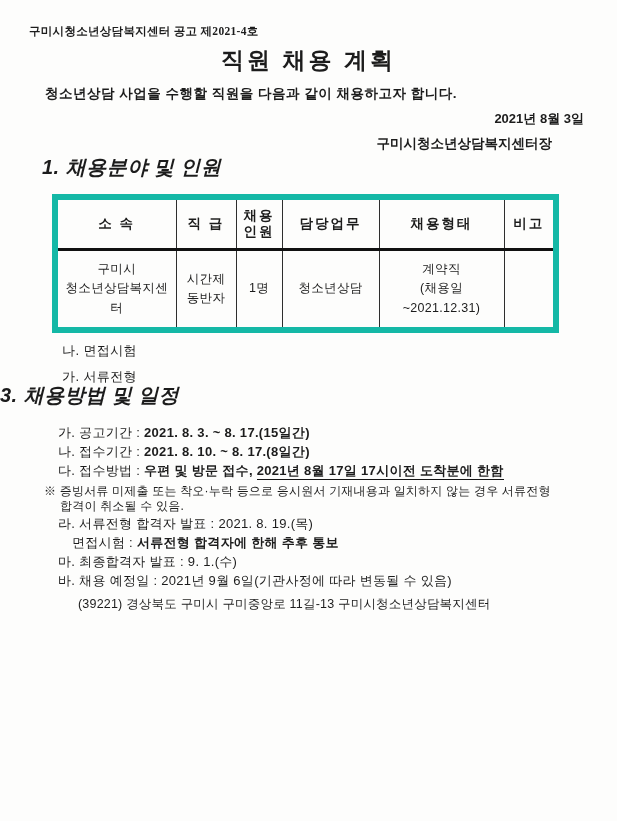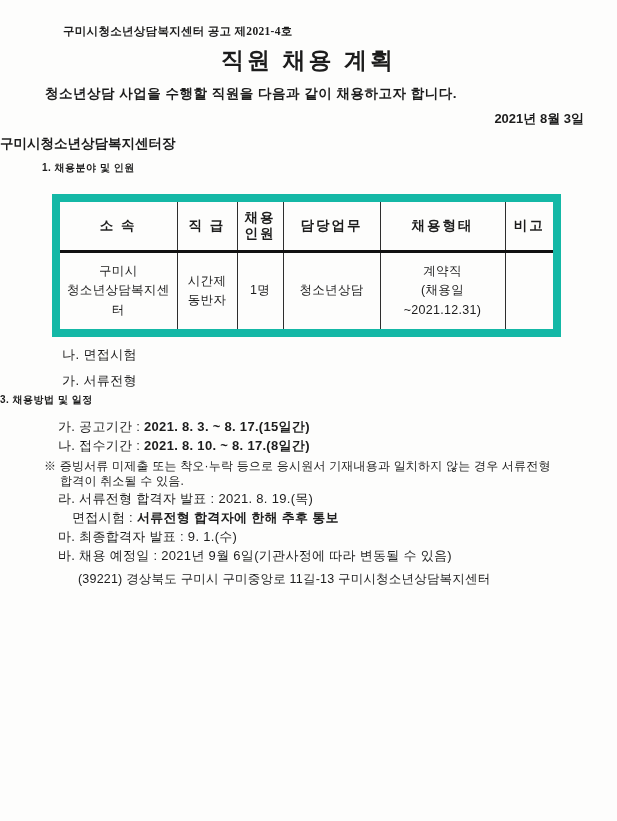--- a/index.html
+++ b/index.html
@@ -8,21 +8,21 @@
     width:617px;height:821px;
     background:#fdfdfc;
     margin:0 auto;
     font-family:"Liberation Sans", sans-serif;
     color:#1c1c1c;
     overflow:hidden;
     box-sizing:border-box;
     padding-top:24px;
   }
   .notice-no{
-    padding-left:63px;
+    padding-left:29px;
     font-family:"Liberation Serif", serif;
     font-size:11.5px;
     font-weight:bold;
     letter-spacing:0.3px;
     line-height:14px;
   }
   .doc-title{
     margin:8px 30px 0 30px;
     text-align:center;
     font-size:23px;
@@ -42,39 +42,41 @@
     margin-top:7px;
     padding-right:33px;
     text-align:right;
     font-size:13px;
     font-weight:600;
     line-height:18px;
   }
   .signer-line{
     margin-top:7px;
     padding-right:65px;
+    text-align:right;
     font-size:13.5px;
     font-weight:bold;
     line-height:18px;
   }
   .sec-heading{
-    font-size:10px;
+    font-size:20px;
     font-weight:bold;
     letter-spacing:0.5px;
     line-height:19px;
+    font-style:italic;
   }
   .h1x{margin-top:5px;padding-left:42px;}
   .h2x{margin-top:32px;padding-left:42px;}
   .h3x{}
   table.recruit{
     border-collapse:collapse;
     table-layout:fixed;
     margin:17px 0 0 52px;
     width:501px;
-    border:8px solid #14b8a6;
+    border:6px solid #14b8a6;
   }
   table.recruit th, table.recruit td{
     border:1px solid #2e2e2e;
     text-align:center;
     vertical-align:middle;
     padding:0 2px;
     white-space:pre-line;
   }
   table.recruit thead th{
     font-size:13.5px;
@@ -98,21 +100,21 @@
     letter-spacing:0.4px;
   }
   .s2-first{margin-top:8px;}
   .s3-item{
     padding-left:58px;
     font-size:13px;
     line-height:18px;
     letter-spacing:0.3px;
     margin-top:1px;
   }
-  .s3-first{margin-top:9px;}
+  .s3-first{margin-top:19px;}
   .note-line1{
     margin-top:4px;
     padding-left:44px;
     font-size:12px;
     line-height:15px;
     letter-spacing:0.2px;
   }
   .note-line2{
     padding-left:60px;
     font-size:12px;
@@ -188,20 +190,23 @@
   <div class="sec-heading h3x">3. 채용방법 및 일정</div>
 
   <div class="s3-item s3-first">
     <span>가. 공고기간 : </span><span class="b">2021. 8. 3. ~ 8. 17.(15일간)</span>
   </div>
 
   <div class="s3-item">
     <span>나. 접수기간 : </span><span class="b">2021. 8. 10. ~ 8. 17.(8일간)</span>
   </div>
 
+  <div class="s3-item">
+    <span>다. 접수방법 : </span><span class="b">우편 및 방문 접수, </span><span class="b u">2021년 8월 17일 17시이전 도착분에 한함</span>
+  </div>
 
   <div class="note-line1">※ 증빙서류 미제출 또는 착오·누락 등으로 응시원서 기재내용과 일치하지 않는 경우 서류전형</div>
   <div class="note-line2">합격이 취소될 수 있음.</div>
 
   <div class="s3-item">라. 서류전형 합격자 발표 : 2021. 8. 19.(목)</div>
 
   <div class="s3-item sub-indent">
     <span>면접시험 : </span><span class="b">서류전형 합격자에 한해 추후 통보</span>
   </div>
 

